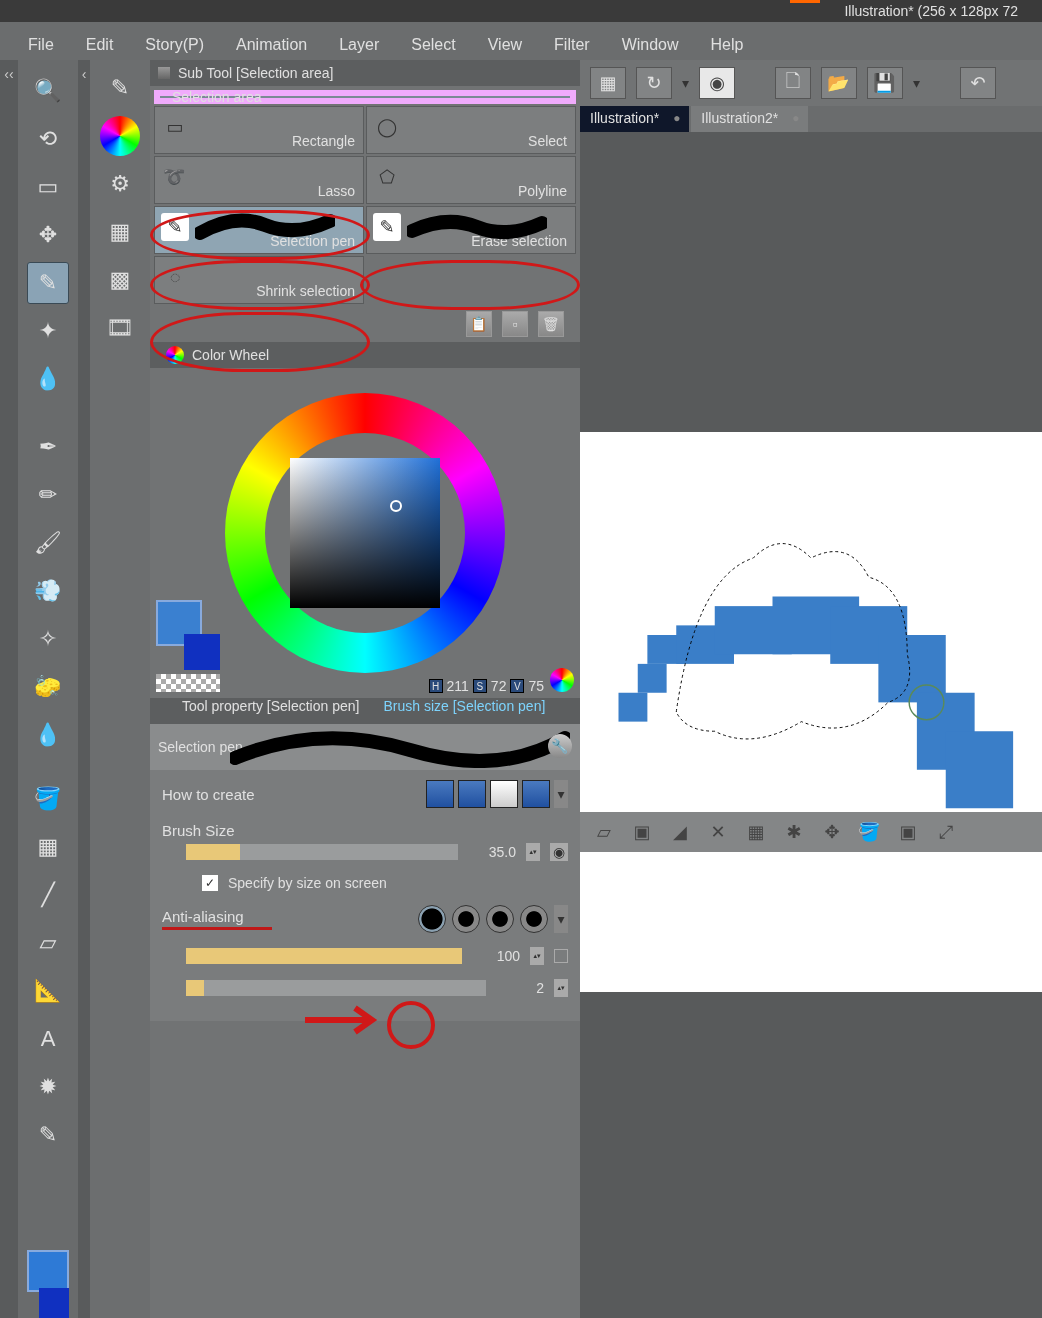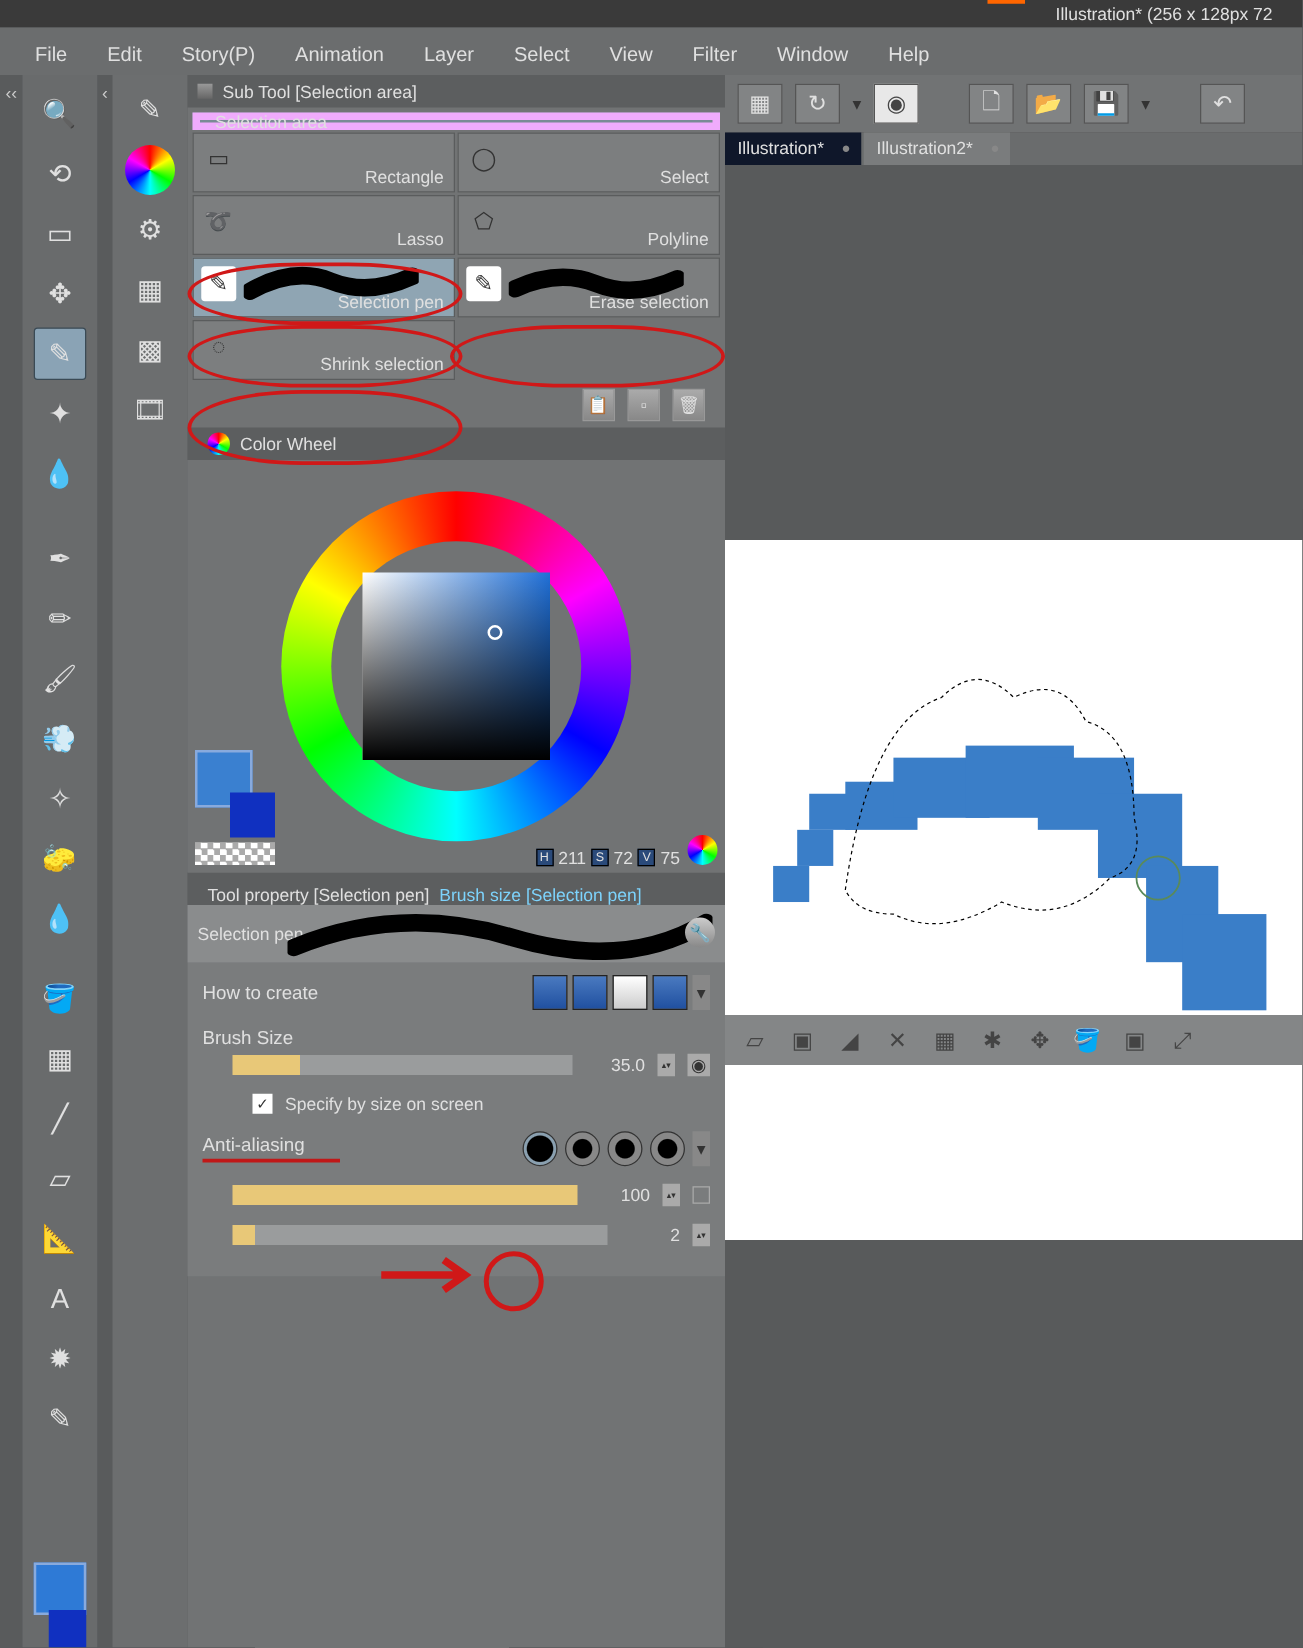--- a/index.html
+++ b/index.html
@@ -36,21 +36,21 @@
 .cw-ring-inner{width:200px;height:200px;border-radius:50%;background:#717374;display:flex;align-items:center;justify-content:center}
 .cw-sq{width:150px;height:150px;background:linear-gradient(to bottom,transparent,black),linear-gradient(to right,white,#2070d8);position:relative}
 .cw-sq .pick{position:absolute;left:100px;top:42px;width:12px;height:12px;border:2px solid #fff;border-radius:50%}
 .cw-swatches{position:absolute;left:6px;bottom:6px}
 .cw-sw1{width:46px;height:46px;background:#3a80d0;border:2px solid #88aadd}
 .cw-sw2{width:36px;height:36px;background:#1030c0;margin-left:28px;margin-top:-12px}
 .cw-check{width:64px;height:18px;background:repeating-conic-gradient(#fff 0 25%,#aaa 0 50%) 0 0/10px 10px;margin-top:4px}
 .cw-hsv{position:absolute;right:36px;bottom:4px;display:flex;gap:4px;font-size:13px;align-items:center}
 .cw-hsv .box{width:14px;height:14px;background:#2a4a7a;border:1px solid #000;display:flex;align-items:center;justify-content:center;font-size:10px}
 .cw-corner{position:absolute;right:6px;bottom:6px;width:24px;height:24px;border-radius:50%;background:conic-gradient(red,yellow,lime,cyan,blue,magenta,red)}
-.toolprop-tab{height:26px;background:#5c5e5f;display:flex;align-items:flex-end;padding-left:8px;gap:8px;font-size:13px}
+.toolprop-tab{height:26px;background:#5c5e5f;display:flex;align-items:flex-start;padding-left:8px;gap:24px;font-size:13px}
 .toolprop-tab span.dim{color:#7dd3fc}
 .toolprop-hdr{height:46px;background:#8a8c8d;display:flex;align-items:center;padding-left:8px;position:relative}
 .toolprop-hdr .wrench{position:absolute;right:8px;top:10px;width:24px;height:24px;border-radius:50%;background:linear-gradient(#ccc,#888);display:flex;align-items:center;justify-content:center;font-size:14px;color:#333}
 .prop-body{padding:10px 12px;background:#7a7c7d}
 .prop-row{display:flex;align-items:center;margin-bottom:14px;gap:10px}
 .prop-row .lbl{width:110px;font-size:15px}
 .howto-icons{display:flex;gap:4px;margin-left:auto}
 .howto-icons .hi{width:28px;height:28px;background:linear-gradient(#4a7ac0,#2050a0);border:1px solid #222}
 .howto-icons .hi.white{background:linear-gradient(#fff,#ccc)}
 .slider{flex:1;height:16px;background:linear-gradient(to right,#e8c878 0%,#e8c878 20%,#9a9c9d 20%);margin-right:8px}

